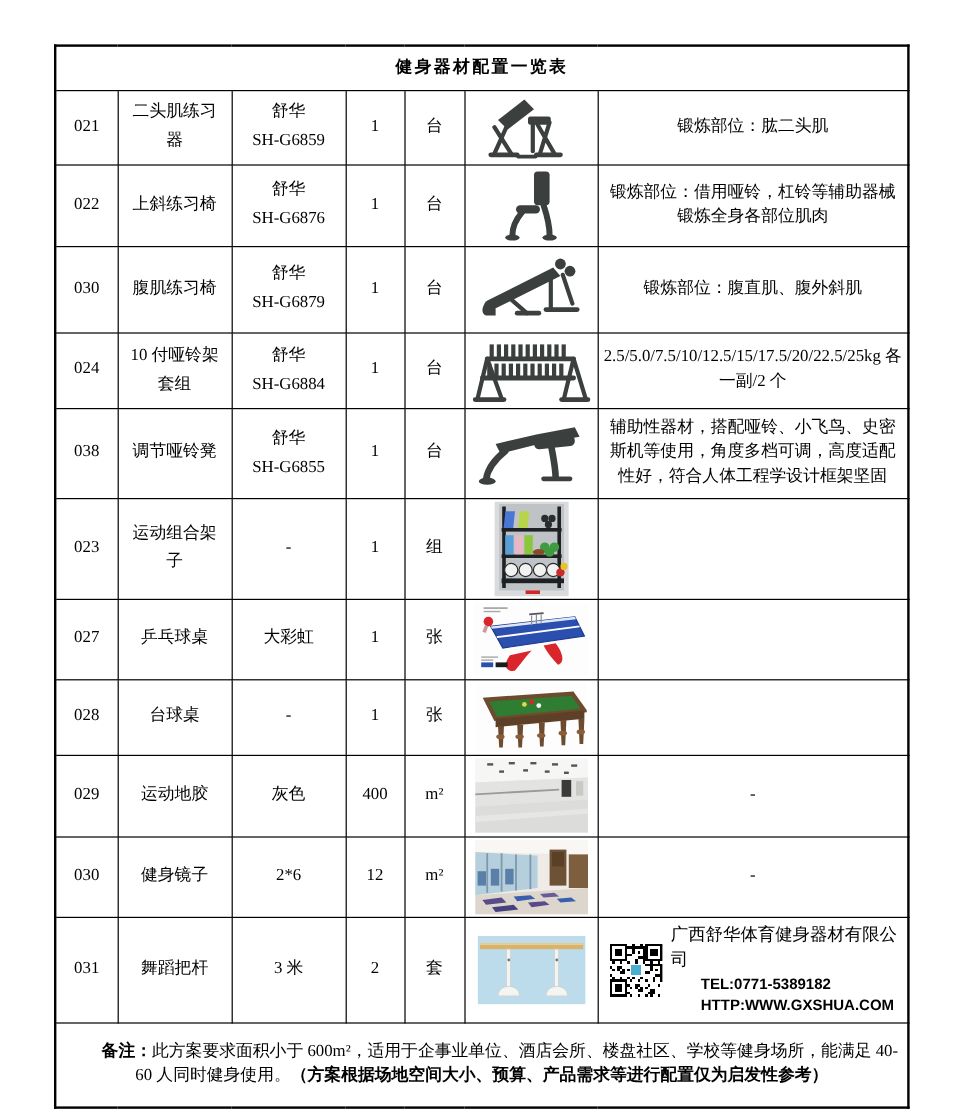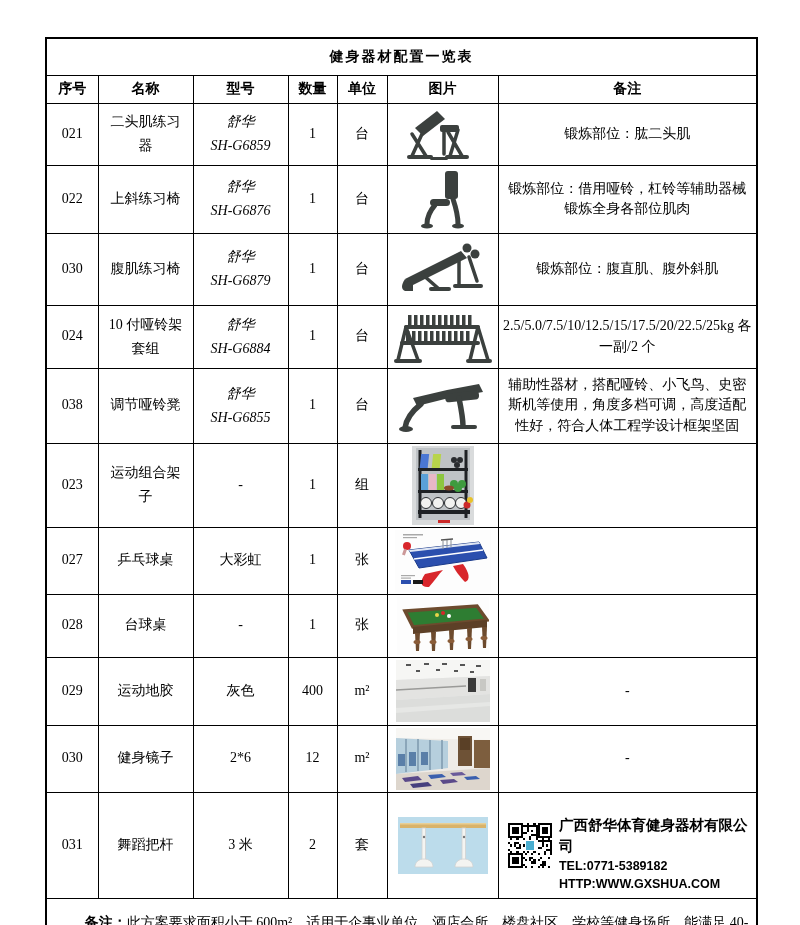--- a/index.html
+++ b/index.html
@@ -9,25 +9,25 @@
   table.cfg{position:absolute;left:45px;top:37px;width:711px;border-collapse:collapse;
             table-layout:fixed;border:2px solid #000;}
   table.cfg td{border:1px solid #000;vertical-align:middle;text-align:center;
                font-size:14px;line-height:1.45;padding:2px 3px;overflow:hidden;}
   td.title-cell{font-size:22px;font-weight:bold;letter-spacing:2px;padding:4px 0;}
   tr.head td{font-weight:bold;font-size:14px;}
   td.remark{text-align:left;padding:4px 10px;line-height:1.6;}
   td.remark.center{text-align:center;}
   td.img-cell{padding:1px;}
   .two-line span{display:block;line-height:1.7;}
-  .model span{display:block;line-height:1.7;font-style:italic;}
+  .model span{display:block;line-height:1.7;}
   .company-wrap{display:flex;align-items:center;gap:7px;padding:2px 2px 2px 6px;}
   .company-text{text-align:left;font-family:"Liberation Sans","DejaVu Sans",sans-serif;}
-  .company-name{font-weight:bold;font-size:14.5px;line-height:1.45;margin-top:18px;}
-  .company-line{font-weight:bold;font-size:12.5px;line-height:1.5;}
+  .company-name{font-weight:normal;font-size:14.5px;line-height:1.45;}
+  .company-line{font-weight:bold;font-size:12.5px;line-height:1.5;margin-left:25px;}
   td.foot{padding:10px 14px 12px 14px;font-size:15px;line-height:1.75;text-align:left;}
   .foot-indent{display:inline-block;width:30px;}
   .b{font-weight:bold;}
   svg{display:block;margin:0 auto;}
 </style>
 </head>
 <body>
 
 <div class="sheet">
 <table class="cfg">
@@ -39,29 +39,20 @@
         <col style="width:50px">
         <col style="width:111px">
         <col style="width:259px">
   </colgroup>
 
   <tbody>
         <tr style="height:37px">
     <td colspan="7" class="title-cell">健身器材配置一览表</td>
   </tr>
 
-  <tr class="head" style="height:28px">
-    <td>序号</td>
-    <td>名称</td>
-    <td>型号</td>
-    <td>数量</td>
-    <td>单位</td>
-    <td>图片</td>
-    <td>备注</td>
-  </tr>
 
   <tr style="height:62px">
     <td>021</td>
     <td class="two-line">
       <span>二头肌练习</span>
             <span>器</span>
     </td>
     <td class="model">
       <span>舒华</span>
             <span>SH-G6859</span>

